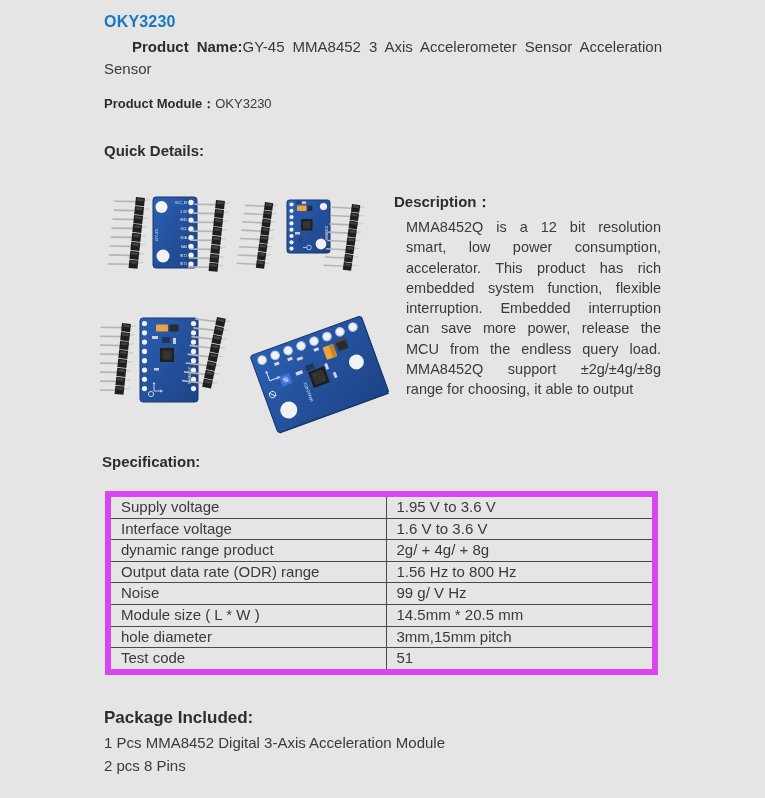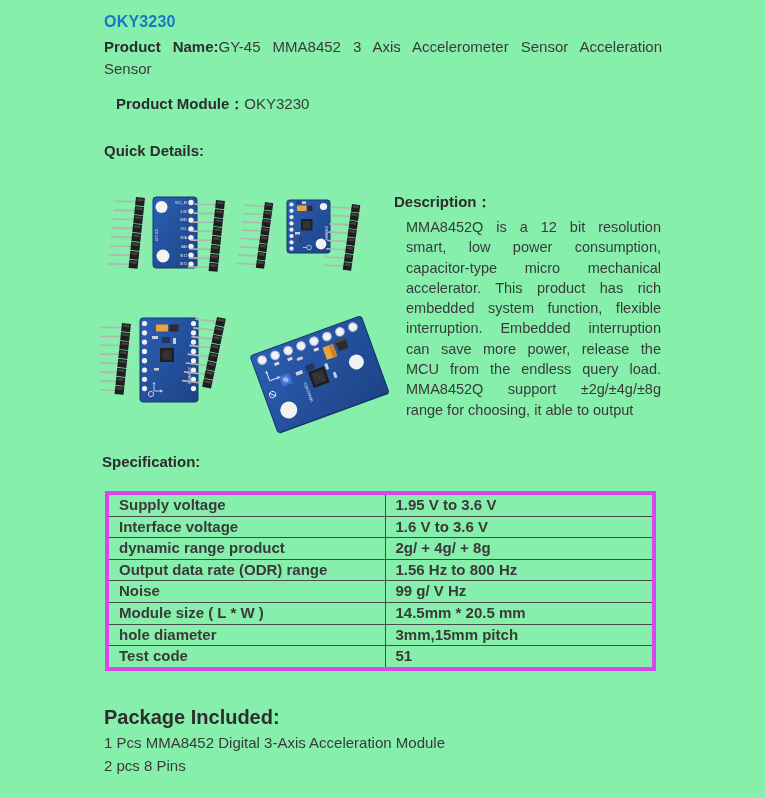--- a/index.html
+++ b/index.html
@@ -1,51 +1,51 @@
 <!DOCTYPE html>
 <html><head>
 <meta charset="utf-8">
 <style>
   html,body{margin:0;padding:0;background:#ffffff;}
   #page{
-    position:relative;width:765px;height:798px;background:#86efac;overflow:hidden;
+    position:relative;width:765px;height:798px;background:#e5e5e5;overflow:hidden;
     font-family:"Liberation Sans","DejaVu Sans",sans-serif;color:#383838;
   }
   .abs{position:absolute;}
   h1,h2,h3,p{margin:0;padding:0;}
 
   #title{left:104px;top:13px;font-size:16px;font-weight:bold;color:#1878c2;letter-spacing:.2px;}
 
   #pname{left:104px;top:36px;width:558px;font-size:15px;line-height:22px;color:#3a3a3a;}
-  #pname .bold{font-weight:bold;color:#2d2d2d;}
+  #pname .bold{font-weight:bold;color:#2d2d2d;margin-left:28px;}
   .jline{display:block;text-align:justify;text-align-last:justify;}
 
-  #pmodule{left:116px;top:95px;font-size:15px;color:#3a3a3a;}
+  #pmodule{left:104px;top:95px;font-size:13px;color:#3a3a3a;}
   #pmodule .bold{font-weight:bold;color:#2d2d2d;}
 
   .heading{font-size:15px;font-weight:bold;color:#2d2d2d;}
   #quick{left:104px;top:142px;}
   #specH{left:102px;top:453px;}
 
   #photos{left:100px;top:186px;}
 
   #desc{left:394px;top:193px;width:267px;}
   #desc h3{font-size:15px;font-weight:bold;color:#2d2d2d;margin-bottom:5px;}
   .dline{font-size:14.5px;line-height:20.3px;color:#3a3a3a;margin-left:12px;}
   .dline.j{text-align:justify;text-align-last:justify;}
 
-  #spec{left:105px;top:491px;border-collapse:collapse;table-layout:fixed;width:547px;border:4px solid #d946ef;font-weight:bold;}
+  #spec{left:105px;top:491px;border-collapse:collapse;table-layout:fixed;width:547px;border:6px solid #d946ef;}
   #spec td{
     border:1px solid #4a4a4a;font-size:15px;color:#3a3a3a;
     height:20.6px;line-height:20.6px;padding:0 0 0 10px;
     white-space:nowrap;overflow:hidden;
   }
 
   #pkg{left:104px;top:706px;font-size:15px;line-height:23px;color:#3a3a3a;}
-  #pkg h3{font-size:20px;font-weight:bold;color:#2d2d2d;margin-bottom:2px;}
+  #pkg h3{font-size:17px;font-weight:bold;color:#2d2d2d;margin-bottom:2px;}
 </style>
 </head>
 <body>
 
 <div id="page">
 
   <h1 id="title" class="abs">OKY3230</h1>
 
   <p id="pname" class="abs">
     <span class="jline"><span class="bold">Product Name:</span><span>GY-45 MMA8452 3 Axis Accelerometer Sensor Acceleration</span></span>
@@ -227,21 +227,20 @@
         <line x1="5.8" y1="41.8" x2="10.2" y2="46.2" stroke="#e8eefc" stroke-width="0.9"></line>
       </g>
       <text transform="translate(44,64) rotate(-90)" font-size="4.5" fill="#c8daf2">MMA845X</text>
     </g>
   </svg>
 
   <div id="desc" class="abs">
     <h3>Description：</h3>
     <div class="dline j">MMA8452Q is a 12 bit resolution</div>
     <div class="dline j">smart, low power consumption,</div>
-    <div class="dline j">capacitor-type micro mechanical</div>
     <div class="dline j">accelerator. This product has rich</div>
     <div class="dline j">embedded system function, flexible</div>
     <div class="dline j">interruption. Embedded interruption</div>
     <div class="dline j">can save more power, release the</div>
     <div class="dline j">MCU from the endless query load.</div>
     <div class="dline j">MMA8452Q support ±2g/±4g/±8g</div>
     <div class="dline">range for choosing, it able to output</div>
   </div>
 
   <h2 id="specH" class="abs heading">Specification:</h2>

